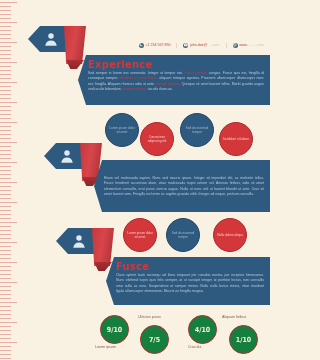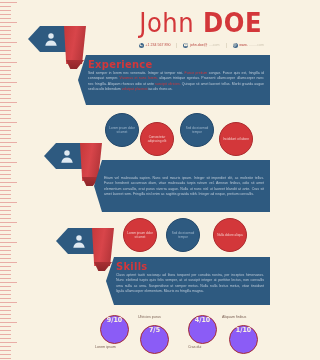--- a/index.html
+++ b/index.html
@@ -78,22 +78,22 @@
     text-align:center;
     font-size:3.1px;line-height:4.1px;
     box-sizing:border-box;padding:2px;
   }
   .circ.blue{background:#2e5a80;color:#9fb8cd;border:1px solid #24496b;}
   .circ.red{background:#d3373a;color:#f3c9c6;border:1px solid #ab2b2e;}
 
   
   .rate{
     position:absolute;border-radius:50%;
-    background:#8b5cf6;border:1.5px solid #a82f33;
-    display:flex;align-items:flex-start;justify-content:center;
+    background:#15803d;border:1.5px solid #a82f33;
+    display:flex;align-items:center;justify-content:center;
     color:#f7f0e0;font-weight:bold;font-size:7px;
     font-family:"DejaVu Sans Condensed","Liberation Sans",sans-serif;
   }
   .rlabel{position:absolute;font-size:3.6px;color:#7a5f52;white-space:nowrap;}
 </style>
 </head>
 <body>
 
 <div id="page">
 
@@ -183,24 +183,20 @@
       <i style="top: 330px; width: 11px;"></i>
       <i style="top: 334px; width: 11px;"></i>
       <i style="top: 338px; width: 11px;"></i>
       <i style="top: 342px; width: 17px;"></i>
       <i style="top: 346px; width: 11px;"></i>
       <i style="top: 350px; width: 11px;"></i>
       <i style="top: 354px; width: 11px;"></i>
       <i style="top: 358px; width: 11px;"></i>
     </div>
 
-  <div class="name">
-    <span class="first">John</span>
-    <span>DOE</span>
-  </div>
 
   <div class="contacts">
 
     <div class="contact">
       <span class="cico">
         <svg width="3.6" height="3.6" viewBox="0 0 10 10">
             <path d="M2 1h2l1 2-1.2 1a6 6 0 003.2 3.2L8 6l2 1v2H8A7 7 0 011 2V1z" fill="#f9f2e2"></path>
           </svg>
       </span>
       <span class="ctxt">+1 234 567 890</span>
@@ -321,21 +317,21 @@
         </svg>
       </span>
     </div>
     <div class="fold" style="left:92px;top:228px;width:22px;height:38px;
          clip-path:polygon(0 0,100% 0,82% 100%,10% 100%);"></div>
     <div class="fold tip" style="left:94px;top:262px;width:18px;height:9px;
          clip-path:polygon(0 0,100% 0,60% 100%,24% 100%);"></div>
 
     <div class="banner" style="left:106px;top:257px;width:164px;height:48px;
          clip-path:polygon(8px 0,100% 0,100% 100%,8px 100%,0 50%);">
-      <div class="htitle">Skills</div>
+      <div class="htitle">Fusce</div>
       <div class="body">Class aptent taciti sociosqu ad litora torquent per conubia nostra, per inceptos himenaeos. Nunc eleifend turpis quis felis semper, at ut suscipit integer at porttitor lectus, non convallis urna nulla ac urna. Suspendisse ut semper metus. Nulla nulla lectus metus, vitae tincidunt ligula ullamcorper elementum. Mauris eu fringilla magna.</div>
     </div>
 
     <div class="circrow">
 
       <div class="rate" style="left:100px;top:315px;width:27px;height:27px;">
         <span>9/10</span>
       </div>
       <div class="rlabel" style="left:95px;top:345px;">Lorem ipsum</div>
 

